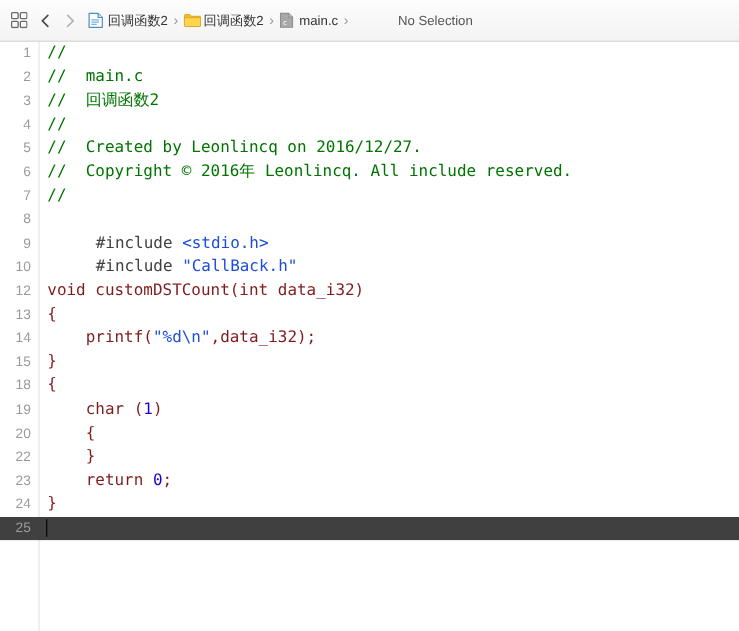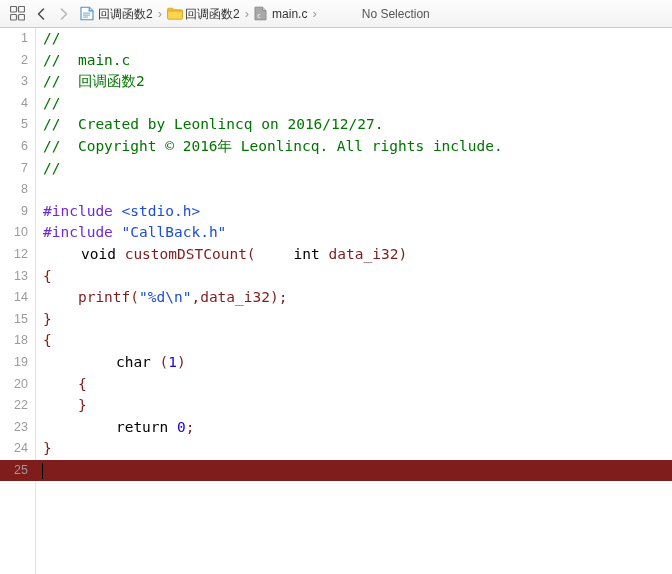--- a/index.html
+++ b/index.html
@@ -10,21 +10,21 @@
   body {
     width: 672px;
     height: 574px;
     overflow: hidden;
     font-family: "Liberation Sans", sans-serif;
     -webkit-font-smoothing: antialiased;
   }
 
   
   #jump-bar {
-    height: 28px;
+    height: 38px;
     box-sizing: border-box;
     display: flex;
     align-items: center;
     padding: 0 6px;
     background: linear-gradient(to bottom, #fdfdfd 0%, #f3f3f3 100%);
     border-bottom: 1px solid #c8c8c8;
     font-size: 12px;
     color: #3a3a3a;
     user-select: none;
   }
@@ -90,42 +90,42 @@
   .code-line {
     position: relative;
     height: 21.6px;
     display: flex;
     align-items: center;
     font-family: "DejaVu Sans Mono", "Liberation Mono", monospace;
     font-size: 14.5px;
     line-height: 21.6px;
     white-space: pre;
   }
-  .code-line.current { background: #7f1d1d; }
+  .code-line.current { background: #404040; }
   .lineno {
     width: 28px;
     flex: 0 0 28px;
     text-align: right;
     padding-right: 7px;
     color: #9b9b9b;
     font-family: "Liberation Sans", sans-serif;
     font-size: 12.5px;
     user-select: none;
   }
   .code-text {
     padding-left: 8px;
     color: #1a1a1a;
     flex: 1 1 auto;
   }
   .tok-comment { color: #007400; }
-  .tok-keyword { color: #000000; margin-left: 38px; }
+  .tok-keyword { color: #7f1d1d; }
   .tok-string  { color: #1d4ed8; }
   .tok-number  { color: #1c00cf; }
   .tok-plain   { color: #7f1d1d; }
-  .tok-pre     { color: #6d28d9; }
+  .tok-pre     { color: #404040; margin-left: 44px; }
 
   .caret {
     display: inline-block;
     width: 1px;
     height: 16px;
     background: #000000;
     vertical-align: middle;
     margin-left: -1px;
   }
 </style>
@@ -205,21 +205,21 @@
 </div>
 
 <div id="editor">
   <div id="gutter-rule"></div>
   <div id="code-lines">
       <div class="code-line"><span class="lineno">1</span><span class="code-text"><span class="tok-comment">//</span></span></div>
       <div class="code-line"><span class="lineno">2</span><span class="code-text"><span class="tok-comment">//  main.c</span></span></div>
       <div class="code-line"><span class="lineno">3</span><span class="code-text"><span class="tok-comment">//  回调函数2</span></span></div>
       <div class="code-line"><span class="lineno">4</span><span class="code-text"><span class="tok-comment">//</span></span></div>
       <div class="code-line"><span class="lineno">5</span><span class="code-text"><span class="tok-comment">//  Created by Leonlincq on 2016/12/27.</span></span></div>
-      <div class="code-line"><span class="lineno">6</span><span class="code-text"><span class="tok-comment">//  Copyright © 2016年 Leonlincq. All rights include.</span></span></div>
+      <div class="code-line"><span class="lineno">6</span><span class="code-text"><span class="tok-comment">//  Copyright © 2016年 Leonlincq. All include reserved.</span></span></div>
       <div class="code-line"><span class="lineno">7</span><span class="code-text"><span class="tok-comment">//</span></span></div>
       <div class="code-line"><span class="lineno">8</span><span class="code-text"></span></div>
       <div class="code-line"><span class="lineno">9</span><span class="code-text"><span class="tok-pre">#include </span><span class="tok-string">&lt;stdio.h&gt;</span></span></div>
       <div class="code-line"><span class="lineno">10</span><span class="code-text"><span class="tok-pre">#include </span><span class="tok-string">"CallBack.h"</span></span></div>
       <div class="code-line"><span class="lineno">12</span><span class="code-text"><span class="tok-keyword">void</span><span class="tok-plain"> customDSTCount(</span><span class="tok-keyword">int</span><span class="tok-plain"> data_i32)</span></span></div>
       <div class="code-line"><span class="lineno">13</span><span class="code-text"><span class="tok-plain">{</span></span></div>
       <div class="code-line"><span class="lineno">14</span><span class="code-text"><span class="tok-plain">    printf(</span><span class="tok-string">"%d\n"</span><span class="tok-plain">,data_i32);</span></span></div>
       <div class="code-line"><span class="lineno">15</span><span class="code-text"><span class="tok-plain">}</span></span></div>
       <div class="code-line"><span class="lineno">18</span><span class="code-text"><span class="tok-plain">{</span></span></div>
       <div class="code-line"><span class="lineno">19</span><span class="code-text"><span class="tok-plain">    </span><span class="tok-keyword">char</span><span class="tok-plain"> (</span><span class="tok-number">1</span><span class="tok-plain">)</span></span></div>

